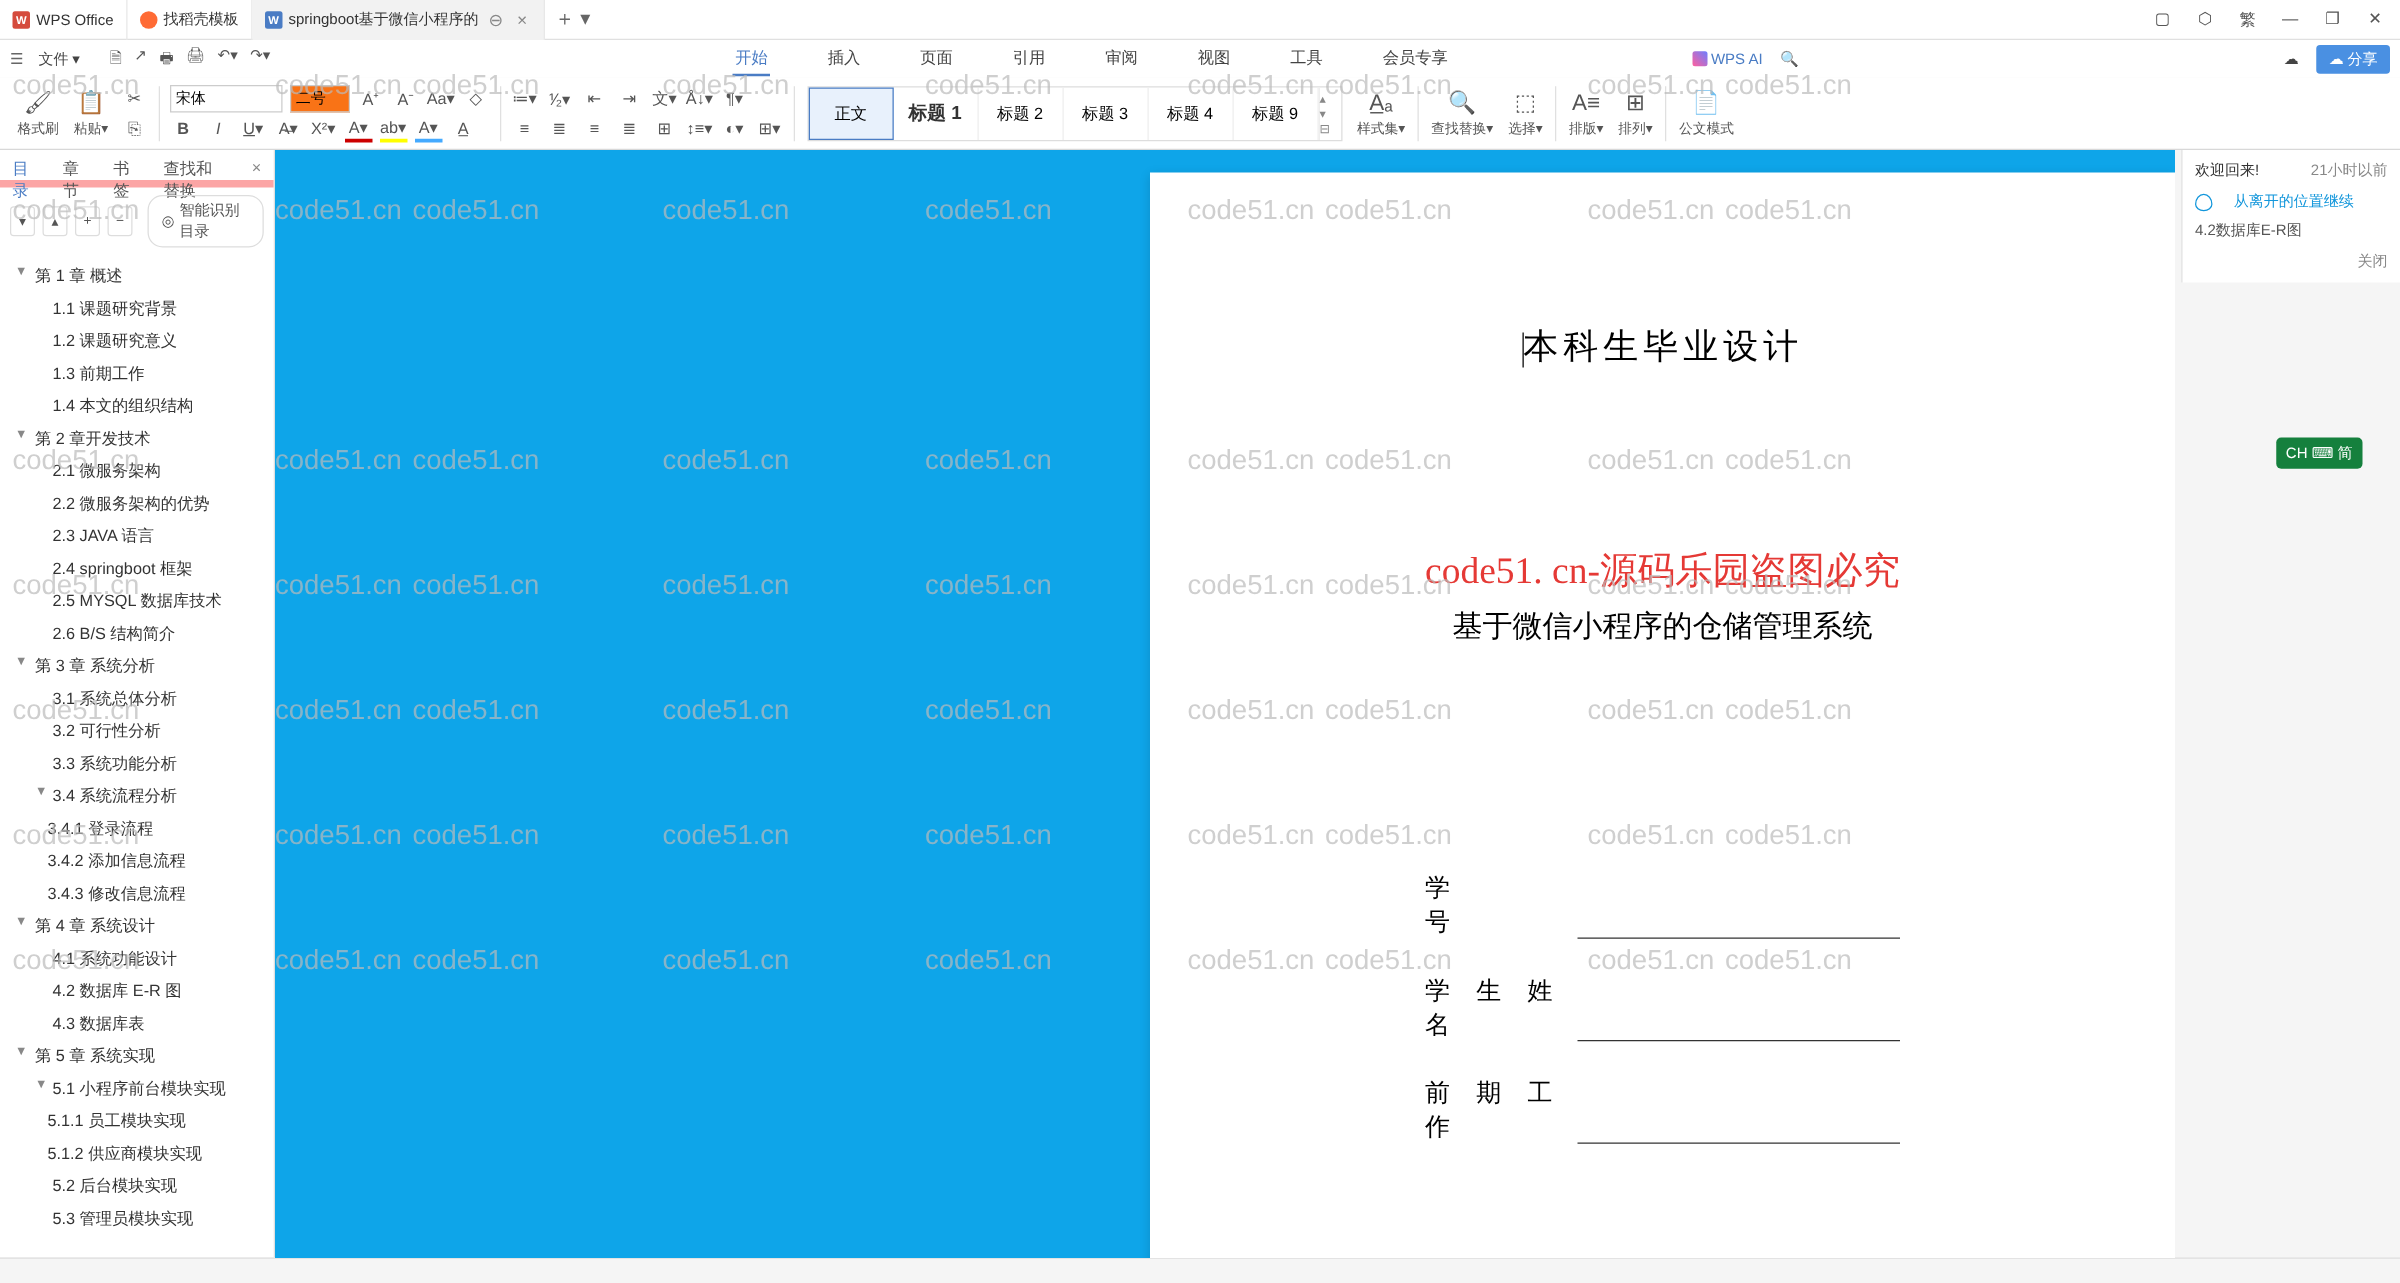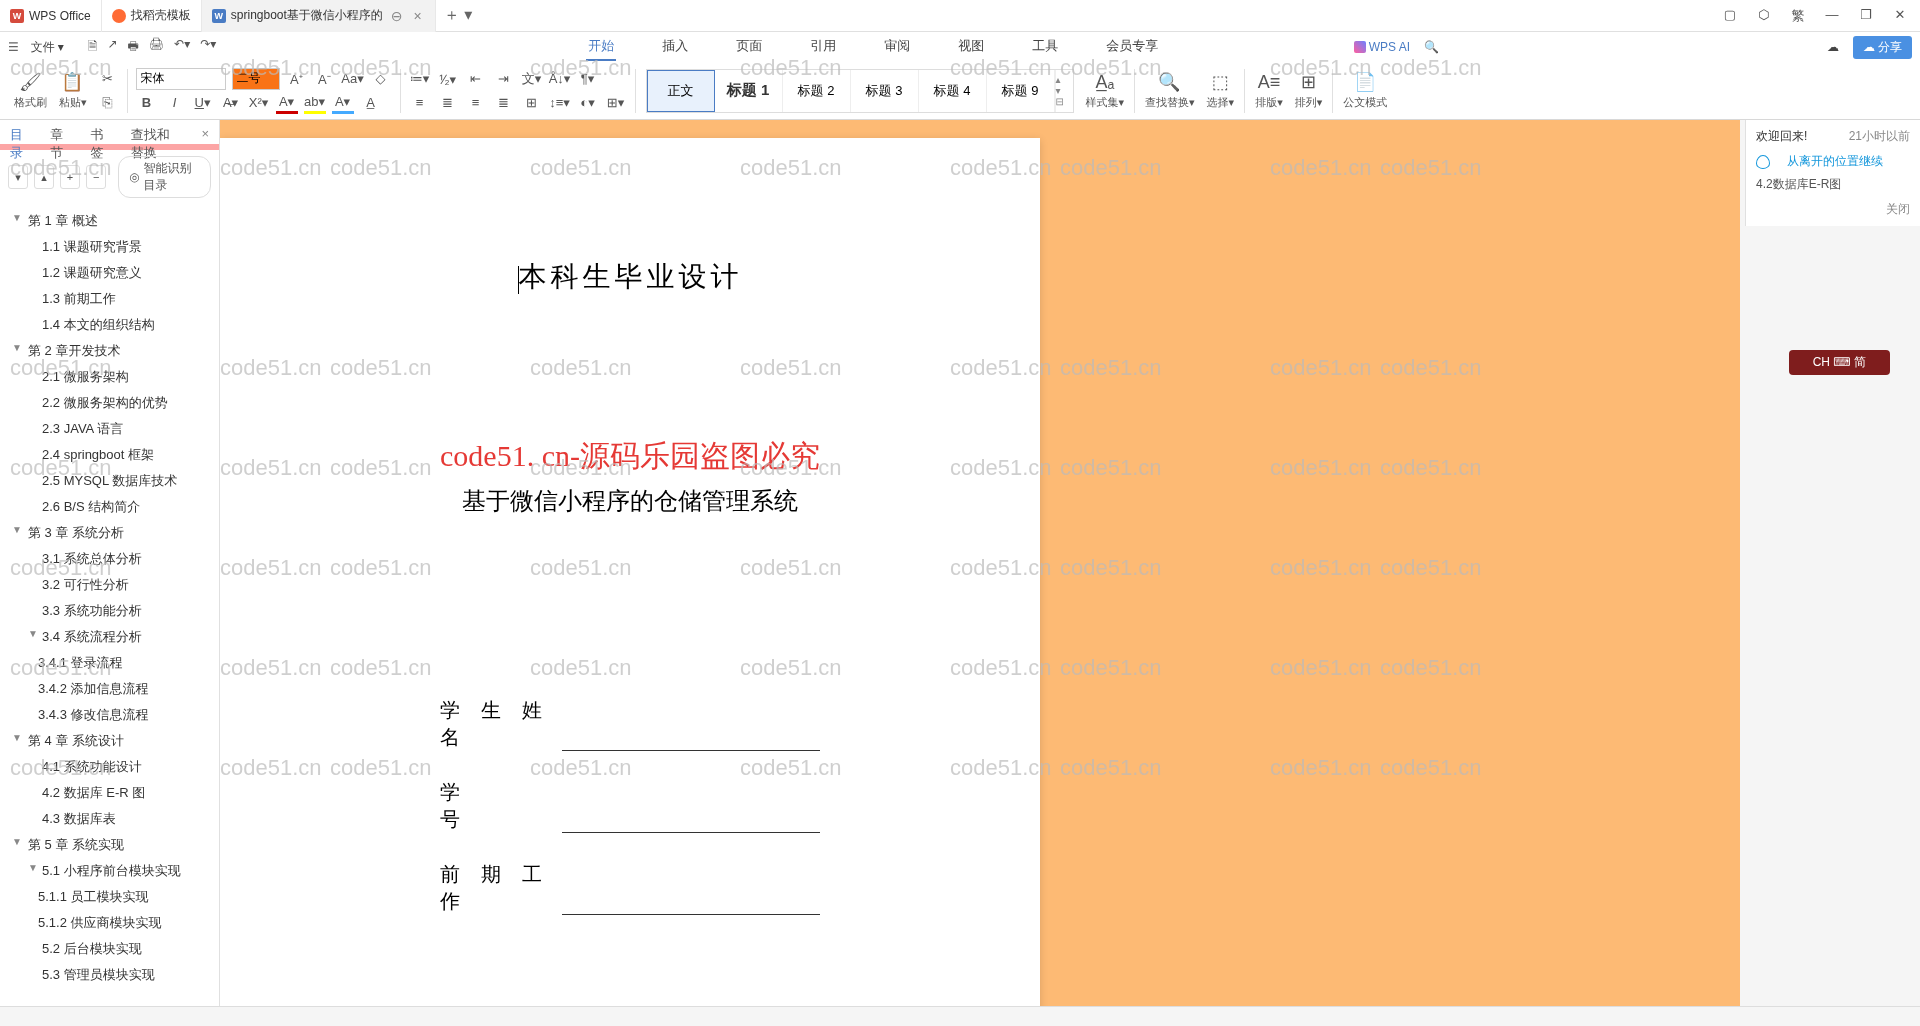--- a/index.html
+++ b/index.html
@@ -50,39 +50,39 @@
 .nav-tools { display:flex; gap:6px; padding:6px 8px; align-items:center; }
 .nav-tool-btn { width:24px; height:24px; border:1px solid #ddd; border-radius:3px; display:flex; align-items:center; justify-content:center; font-size:11px; color:#555; cursor:pointer; background:#fff; }
 .smart-toc { border:1px solid #ddd; border-radius:12px; padding:3px 10px; font-size:12px; color:#555; display:flex; align-items:center; gap:4px; cursor:pointer; }
 .toc { padding:4px 0; font-size:13px; color:#333; }
 .toc-item { padding:4px 8px 4px 22px; cursor:pointer; white-space:nowrap; overflow:hidden; text-overflow:ellipsis; position:relative; }
 .toc-item.l1 { padding-left:28px; font-weight:500; }
 .toc-item.l2 { padding-left:42px; }
 .toc-item.l3 { padding-left:38px; }
 .toc-arrow { position:absolute; left:12px; color:#888; font-size:10px; }
 .toc-item.l2 .toc-arrow { left:28px; }
-.doc-area { position:absolute; left:220px; top:120px; right:180px; bottom:20px; background:#fdba74; overflow:auto; display:flex; justify-content:flex-start; padding-top:18px; }
+.doc-area { position:absolute; left:220px; top:120px; right:180px; bottom:20px; background:#0ea5e9; overflow:auto; display:flex; justify-content:flex-end; padding-top:18px; }
 .page { width:820px; min-height:1100px; background:#fff; box-shadow:0 2px 8px rgba(0,0,0,0.15); padding:120px 90px 60px; position:relative; }
 .doc-title { font-size:28px; font-family:"SimSun",serif; text-align:center; letter-spacing:4px; margin-bottom:140px; }
 .cursor-mark { display:inline-block; width:1px; height:28px; background:#000; vertical-align:middle; }
 .watermark-red { color:#e53935; font-size:30px; font-family:"SimSun",serif; text-align:center; margin-bottom:8px; }
 .doc-subtitle { font-size:24px; font-family:"SimSun",serif; text-align:center; margin-bottom:180px; }
 .info-table { margin:0 auto; width:380px; font-size:20px; font-family:"SimSun",serif; }
 .info-row { display:flex; margin-bottom:28px; }
 .info-label { width:110px; letter-spacing:8px; text-align:justify; }
 .info-line { flex:1; border-bottom:1px solid #333; margin-left:12px; }
 .side-panel { position:absolute; right:0; top:120px; width:175px; background:#fff; border-left:1px solid #e0e0e0; padding:8px 10px; font-size:12px; }
 .welcome-row { display:flex; justify-content:space-between; color:#333; margin-bottom:8px; }
 .welcome-time { color:#888; }
 .continue-link { color:#1296db; display:flex; align-items:center; gap:17px; margin-bottom:6px; cursor:pointer; }
 .eye-icon { width:14px; height:14px; border:1.5px solid #1296db; border-radius:50% 50% 50% 50% / 60% 60% 40% 40%; position:relative; }
 .history-item { color:#555; margin-bottom:8px; cursor:pointer; }
 .close-panel { color:#888; text-align:right; cursor:pointer; margin-top:4px; }
 .wm { position:absolute; color:#bbb; font-size:22px; pointer-events:none; font-family:Arial; opacity:0.7; }
-.ime-badge { position:absolute; right:30px; top:350px; background:#7f1d1d; color:#fff; font-size:12px; padding:4px 24px; border-radius:4px; }
+.ime-badge { position:absolute; right:30px; top:350px; background:#15803d; color:#fff; font-size:12px; padding:4px 8px; border-radius:4px; }
 .statusbar { position:absolute; bottom:0; left:0; right:0; height:20px; background:#f5f5f5; border-top:1px solid #ddd; }
 </style>
 </head>
 <body>
 
 <div class="titlebar">
   <div class="tab">
       <span class="tab-icon wps-logo">W</span>
       <span>WPS Office</span>
     </div>
@@ -296,25 +296,25 @@
     </div>
 </div>
 
 <div class="doc-area">
   <div class="page">
     <div class="doc-title"><span class="cursor-mark"></span><span>本科生毕业设计</span></div>
     <div class="watermark-red">code51. cn-源码乐园盗图必究</div>
     <div class="doc-subtitle">基于微信小程序的仓储管理系统</div>
     <div class="info-table">
       <div class="info-row">
-          <span class="info-label">学生姓名</span>
+          <span class="info-label">学　　号</span>
           <span class="info-line"></span>
         </div>
       <div class="info-row">
-          <span class="info-label">学　　号</span>
+          <span class="info-label">学生姓名</span>
           <span class="info-line"></span>
         </div>
       <div class="info-row">
           <span class="info-label">前期工作</span>
           <span class="info-line"></span>
         </div>
     </div>
   </div>
 </div>
 

